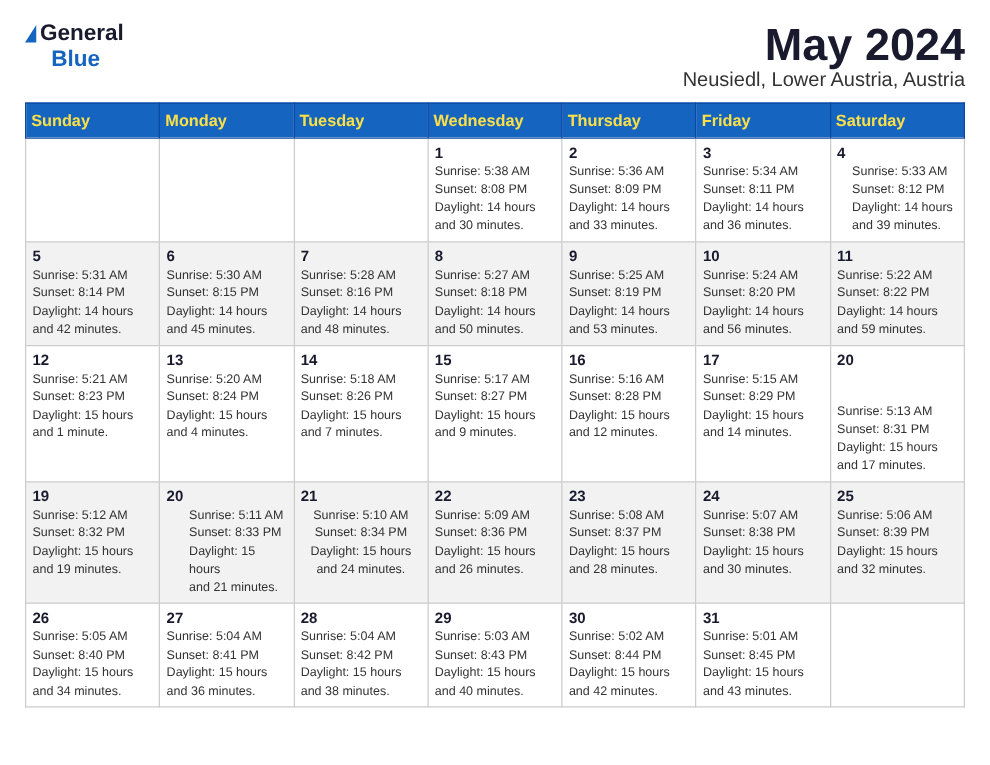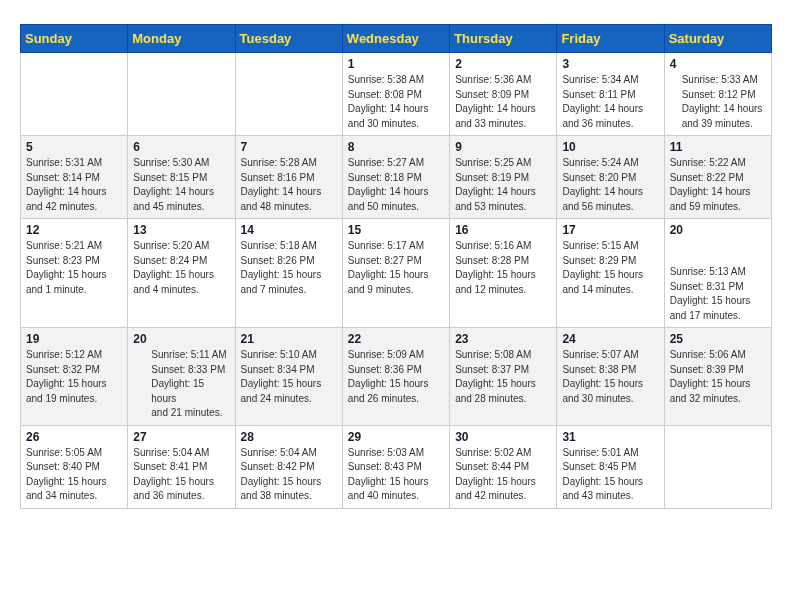--- a/index.html
+++ b/index.html
@@ -89,20 +89,31 @@
       background: #f2f2f2;
     }
     .row-white td {
       background: #fff;
     }
   </style>
 </head>
 <body>
 
 <div class="header">
+  <div class="logo">
+    <div class="logo-row">
+      <div class="logo-triangle"></div>
+      <span style="font-size:18px;font-weight:bold;color:#1a1a2e;">General</span>
+    </div>
+    <span style="font-size:18px;font-weight:bold;color:#1565c0;margin-left:21px;">Blue</span>
+  </div>
+  <div class="title-section">
+    <div class="month-title">May 2024</div>
+    <div class="location-title">Neusiedl, Lower Austria, Austria</div>
+  </div>
 </div>
 
 <table class="calendar">
   <thead>
     <tr>
     <th>Sunday</th>
         <th>Monday</th>
         <th>Tuesday</th>
         <th>Wednesday</th>
         <th>Thursday</th>
@@ -256,21 +267,21 @@
         </td>
         <td>
           <span class="day-number">20</span>
           <div class="day-info" style="white-space: pre-line; margin-left: 18px;">Sunrise: 5:11 AM
 Sunset: 8:33 PM
 Daylight: 15 hours
 and 21 minutes.</div>
         </td>
         <td>
           <span class="day-number">21</span>
-          <div class="day-info" style="white-space: pre-line;">Sunrise: 5:10 AM
+          <div class="day-info" style="white-space: pre-line; text-align: center;">Sunrise: 5:10 AM
 Sunset: 8:34 PM
 Daylight: 15 hours
 and 24 minutes.</div>
         </td>
         <td>
           <span class="day-number">22</span>
           <div class="day-info" style="white-space: pre-line;">Sunrise: 5:09 AM
 Sunset: 8:36 PM
 Daylight: 15 hours
 and 26 minutes.</div>

